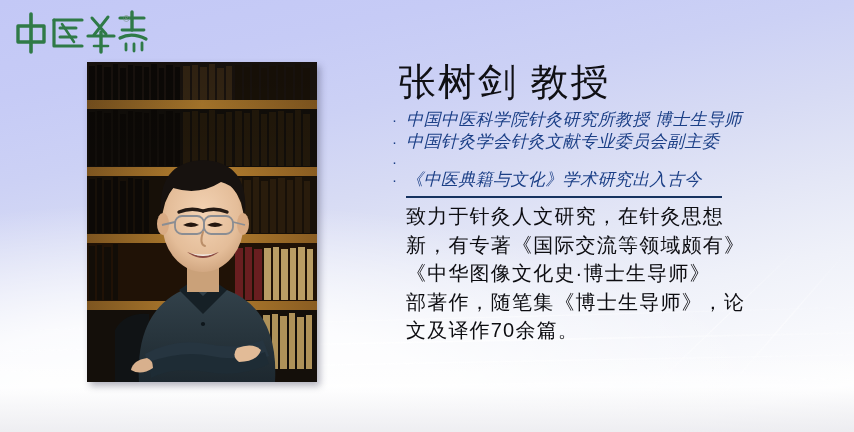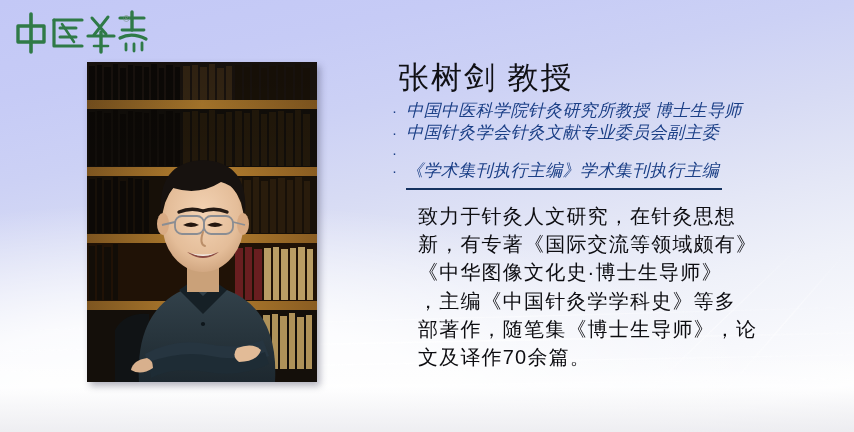--- a/index.html
+++ b/index.html
@@ -84,21 +84,21 @@
 
   
   .text-col {
     position: absolute;
     left: 392px;
     top: 58px;
     width: 452px;
   }
 
   .person-name {
-    font-size: 31px;
+    font-size: 38px;
     line-height: 1.28;
     color: #101014;
     letter-spacing: 2px;
     font-weight: 400;
     margin: 0 0 2px 0;
     padding-left: 6px;
     white-space: nowrap;
   }
 
   .cred-list {
@@ -126,21 +126,21 @@
   .cred-text { flex: 0 1 auto; font-style: italic; }
 
   .divider {
     height: 2px;
     background: #15325f;
     margin: 5px 0 4px 14px;
     width: 316px;
   }
 
   .bio {
-    margin: 12px;
+    margin: 0;
     padding-left: 14px;
     font-size: 20px;
     line-height: 1.42;
     color: #0d0d11;
     letter-spacing: 1.2px;
     text-align: justify;
     text-justify: inter-ideograph;
     width: 372px;
   }
   .bio-line { display: block; white-space: nowrap; }
@@ -433,29 +433,28 @@
       </li>
       <li class="cred-item">
         <span class="cred-bullet">·</span>
         <span class="cred-text">中国针灸学会针灸文献专业委员会副主委</span>
       </li>
       <li class="cred-item">
         <span class="cred-bullet">·</span>
       </li>
       <li class="cred-item">
         <span class="cred-bullet">·</span>
-        <span class="cred-text">《学术集刊执行主编》学术集刊执行主编</span>
+        <span class="cred-text">《中医典籍与文化》学术研究出入古今</span>
       </li>
     </ul>
 
     <div class="divider"></div>
 
     <p class="bio">
       <span class="bio-line">致力于针灸人文研究，在针灸思想</span>
       <span class="bio-line">新，有专著《国际交流等领域颇有》</span>
       <span class="bio-line">《中华图像文化史·博士生导师》</span>
-      <span class="bio-line">，主编《中国针灸学学科史》等多</span>
       <span class="bio-line">部著作，随笔集《博士生导师》，论</span>
       <span class="bio-line">文及译作70余篇。</span>
     </p>
 
   </div>
 </div>
 
 </body></html>

